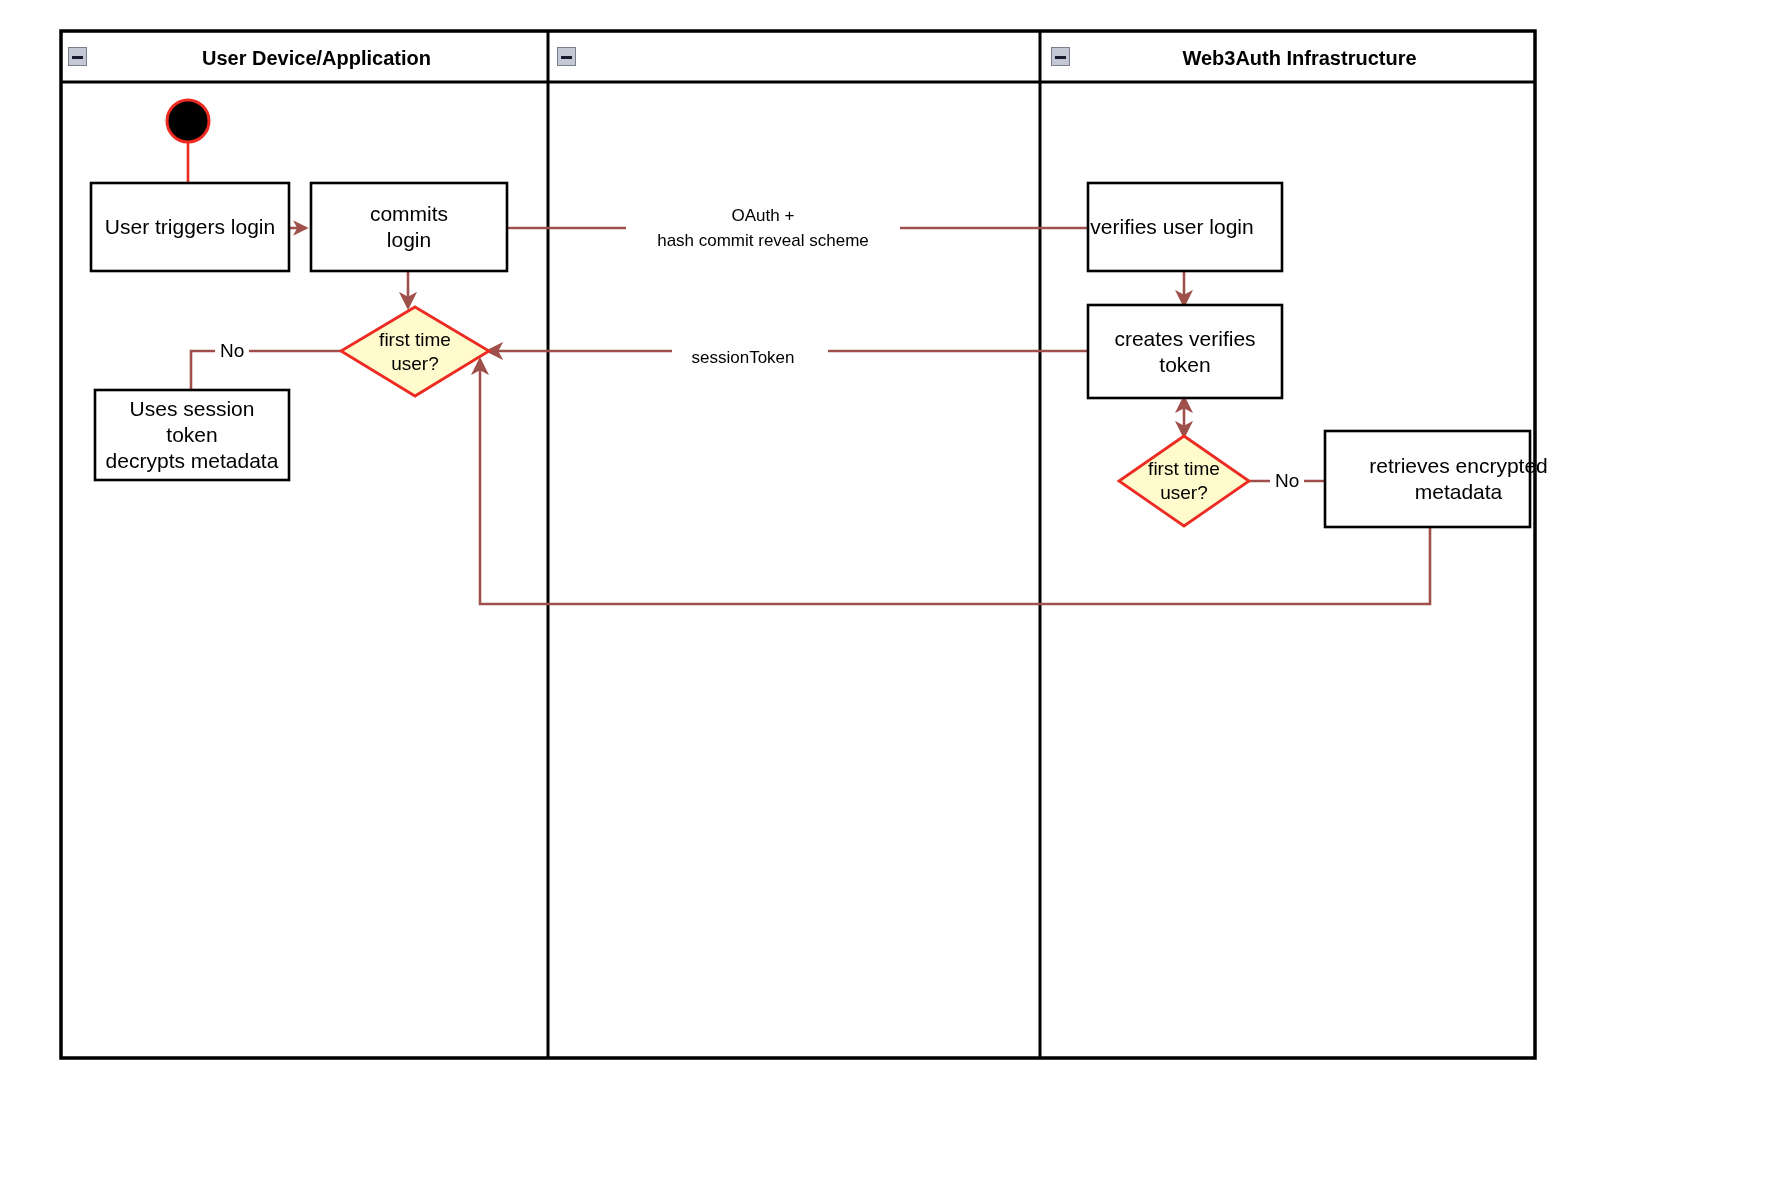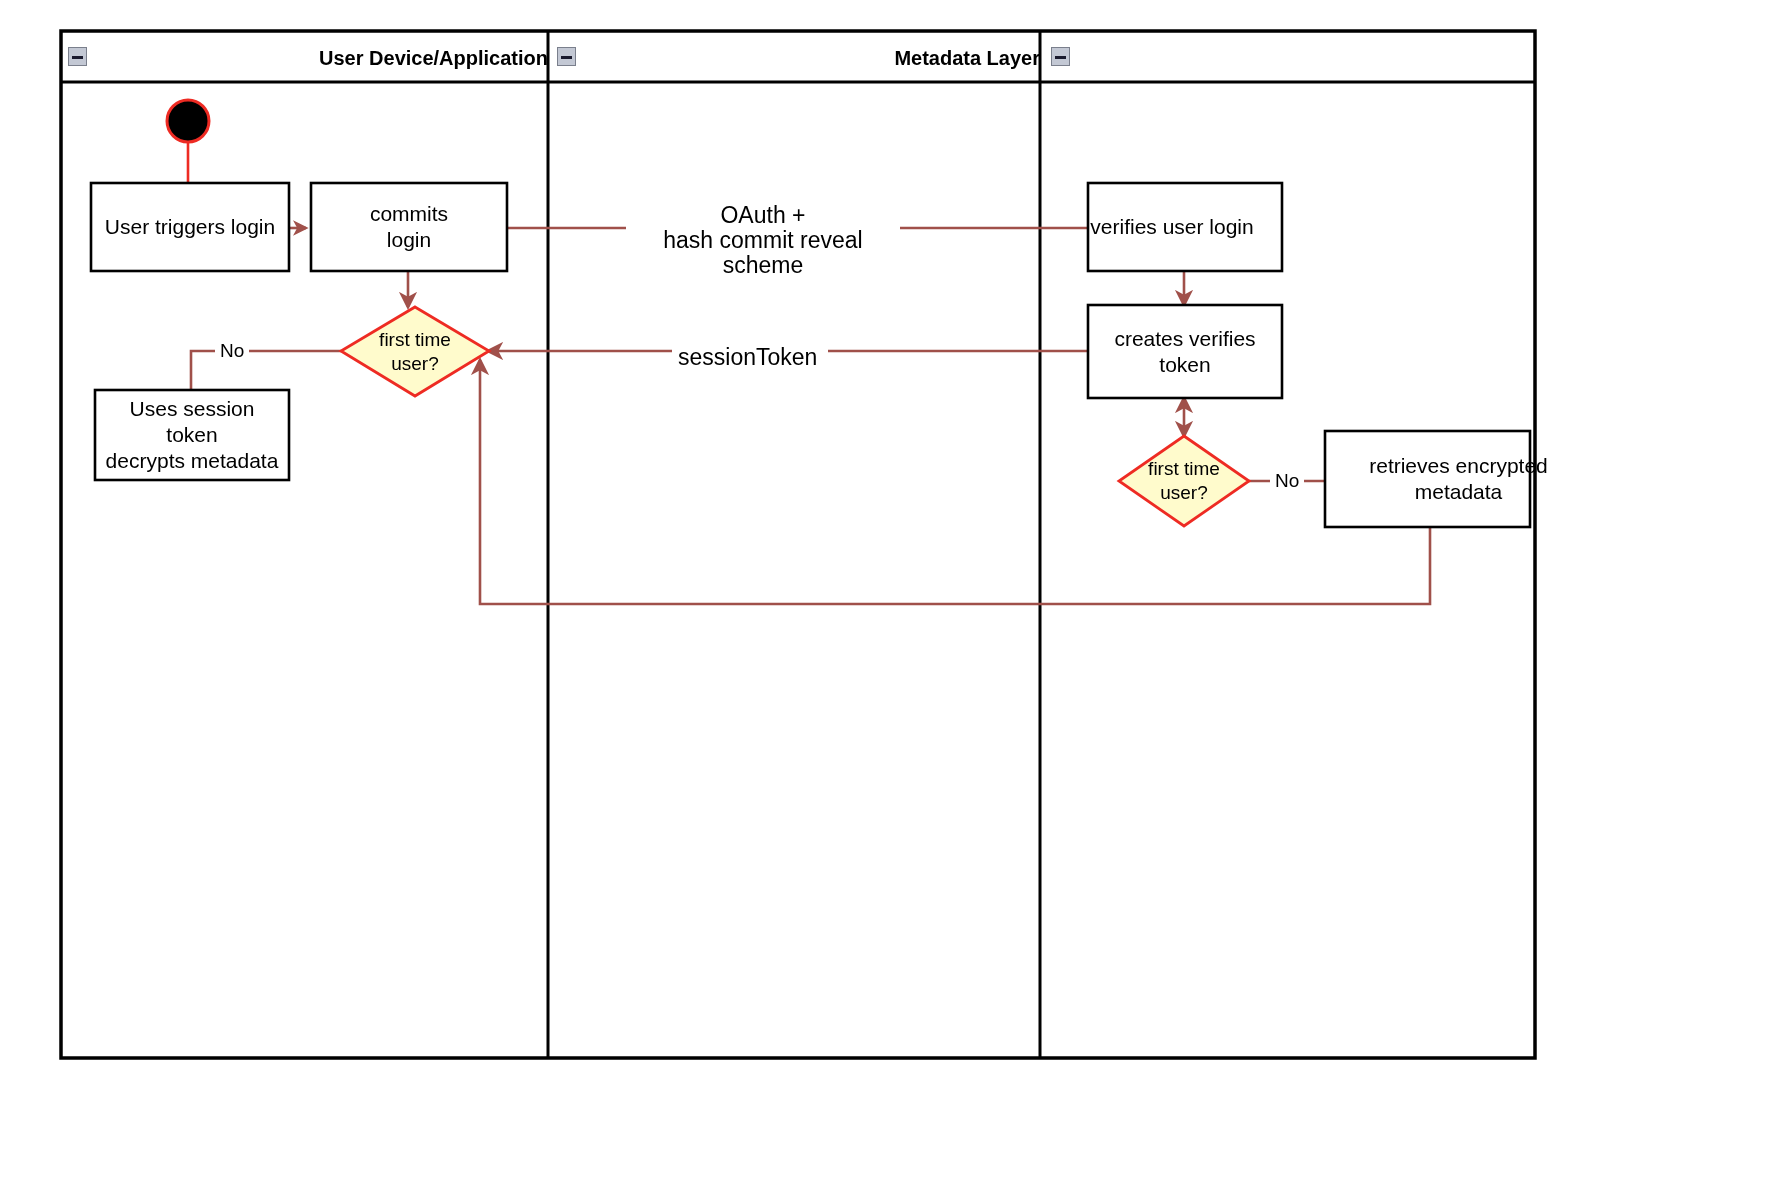--- a/index.html
+++ b/index.html
@@ -1,35 +1,35 @@
 <!DOCTYPE html>
 <html><head>
 <meta charset="utf-8">
 <style>
   html,body{margin:0;padding:0;background:#ffffff;}
   body{width:1780px;height:1202px;font-family:"Liberation Sans",sans-serif;overflow:hidden;}
   #stage{position:relative;width:1780px;height:1202px;}
   svg#canvas{position:absolute;left:0;top:0;width:1780px;height:1202px;}
   .lane-title{
     position:absolute;font-weight:bold;font-size:20px;color:#000;
-    text-align:right;line-height:1;white-space:nowrap;
+    text-align:center;line-height:1;white-space:nowrap;padding-left:12px;
   }
   .collapse-icon{
     position:absolute;width:19px;height:19px;background:#c3c8d4;
     border:1px solid #7a7f8c;box-sizing:border-box;
   }
   .collapse-icon i{
     position:absolute;left:3px;top:8px;width:11px;height:3px;background:#1a1a2e;display:block;
   }
   .node-label{
     position:absolute;text-align:center;color:#000;font-size:21px;line-height:26px;
     white-space:pre-line;display:flex;align-items:center;justify-content:center;
   }
   .edge-label{
-    position:absolute;text-align:center;color:#000;font-size:23px;line-height:25px;
+    position:absolute;text-align:center;color:#000;font-size:17px;line-height:25px;
     white-space:pre-line;background:#ffffff;padding:0 6px;
   }
   .guard-label{
     position:absolute;text-align:left;color:#000;font-size:19px;line-height:22px;
     background:#ffffff;padding:0 5px;
   }
 </style>
 </head>
 <body>
 
@@ -88,25 +88,25 @@
   </svg>
 
   <div class="collapse-icon" style="left:68px;top:47px;">
       <i></i>
     </div>
   <div class="lane-title" style="left:61px;top:48px;width:487px;">User Device/Application</div>
 
   <div class="collapse-icon" style="left:557px;top:47px;">
       <i></i>
     </div>
-  <div class="lane-title" style="left:548px;top:48px;width:492px;">Metadata Layer</div>
 
   <div class="collapse-icon" style="left:1051px;top:47px;">
       <i></i>
     </div>
+  <div class="lane-title" style="left:1040px;top:48px;width:495px;">Web3Auth Infrastructure</div>
 
   <div class="node-label" style="left:311px;top:183px;width:196px;height:88px;">commits
 login</div>
   <div class="node-label" style="left:91px;top:183px;width:198px;height:88px;">User triggers login</div>
   <div class="node-label" style="left:341px;top:307px;width:148px;height:89px;font-size:19px;line-height:24px;">first time
 user?</div>
   <div class="node-label" style="left:95px;top:390px;width:194px;height:90px;border-radius:20px;">Uses session
 token
 decrypts metadata</div>
   <div class="node-label" style="left:1088px;top:183px;width:168px;height:88px;">verifies user login</div>

